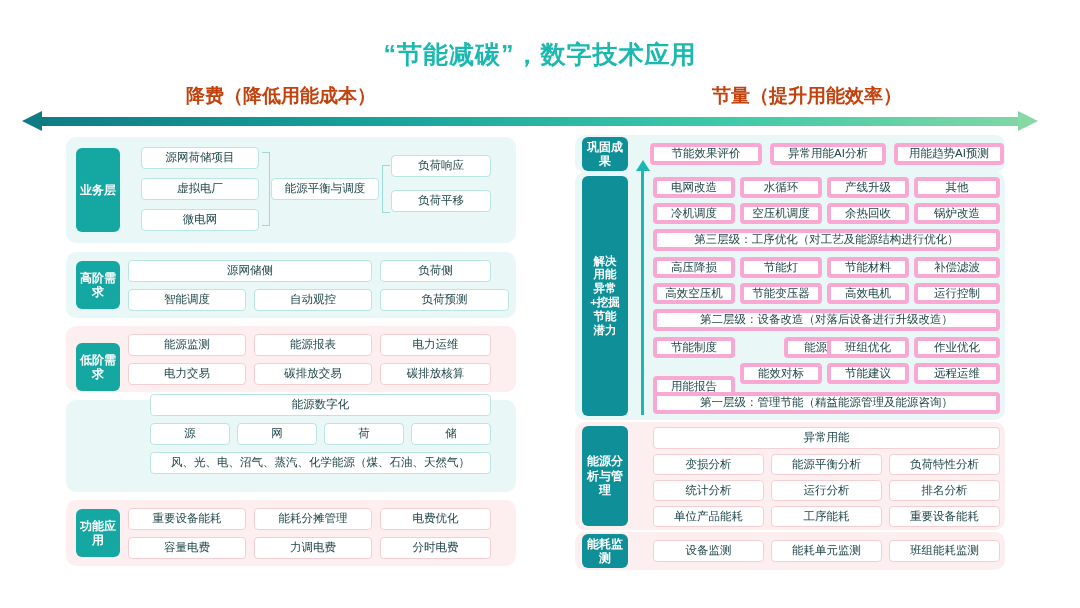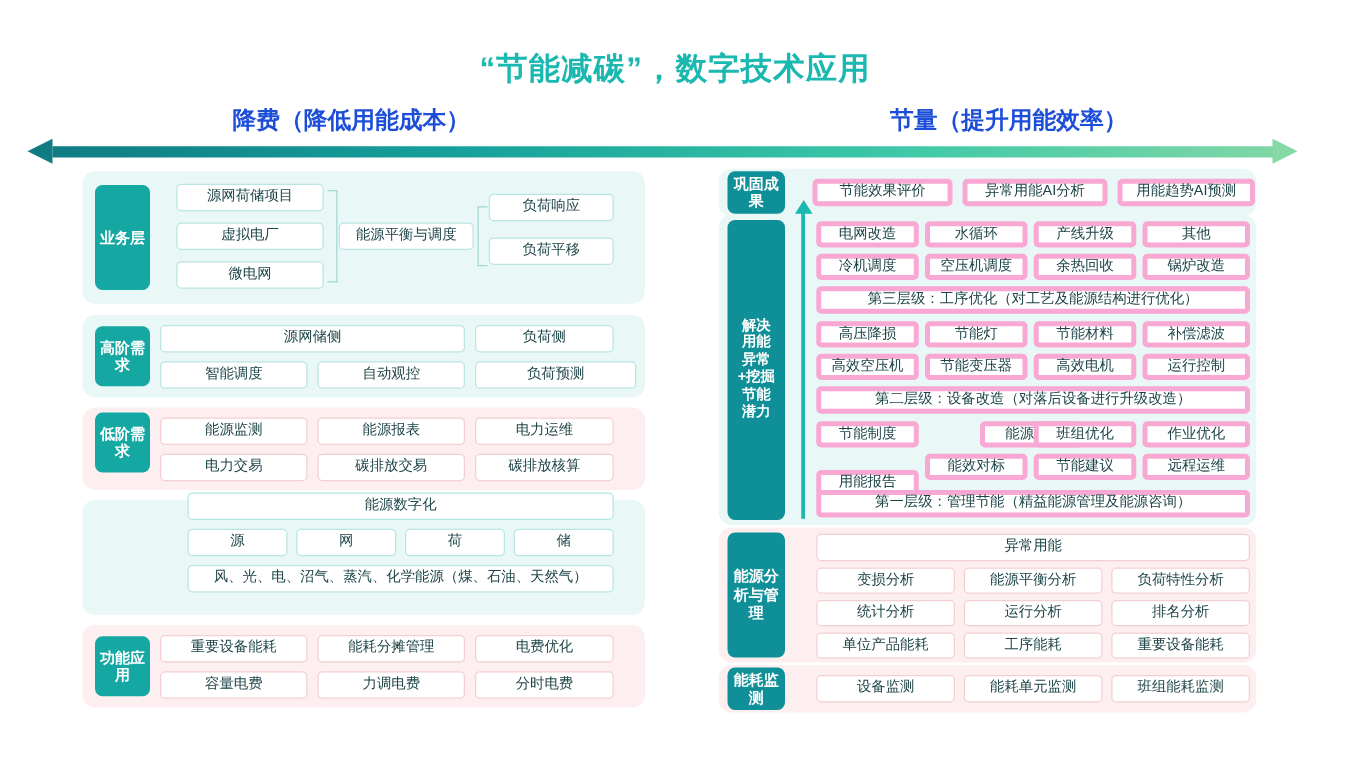--- a/index.html
+++ b/index.html
@@ -59,21 +59,21 @@
   }
   .arrow-head.left {
     left: -20px; right: auto;
     border-left: none;
     border-right: 20px solid #0f7c84;
   }
   .band-label {
     position: absolute;
     font-size: 19px;
     font-weight: bold;
-    color: #1d4ed8;
+    color: #c2410c;
   }
   .band-label.l { top: 83px; left: 186px; }
   .band-label.r { top: 83px; left: 712px; }
 
   
   .chip {
     background: #ffffff;
     border-radius: 4px;
     font-size: 11.5px;
     color: #1d4448;
@@ -167,21 +167,21 @@
   <div class="tag" style="left:76px; top:261px; width:44px; height:48px;">
     <span>高阶需求</span>
   </div>
   <div class="chip teal-b" style="position:absolute; left:128px; top:260px; width:244px; height:22px;">源网储侧</div>
   <div class="chip teal-b" style="position:absolute; left:380px; top:260px; width:111px; height:22px;">负荷侧</div>
   <div class="chip teal-b" style="position:absolute; left:128px; top:289px; width:118px; height:22px;">智能调度</div>
   <div class="chip teal-b" style="position:absolute; left:254px; top:289px; width:118px; height:22px;">自动观控</div>
   <div class="chip teal-b" style="position:absolute; left:380px; top:289px; width:129px; height:22px;">负荷预测</div>
 
   <div class="group pink" style="left:66px; top:326px; width:450px; height:66px;"></div>
-  <div class="tag" style="left:76px; top:330px; width:44px; height:48px;">
+  <div class="tag" style="left:76px; top:343px; width:44px; height:48px;">
     <span>低阶需求</span>
   </div>
   <div class="chip pink-b" style="position:absolute; left:128px; top:334px; width:118px; height:22px;">能源监测</div>
   <div class="chip pink-b" style="position:absolute; left:254px; top:334px; width:118px; height:22px;">能源报表</div>
   <div class="chip pink-b" style="position:absolute; left:380px; top:334px; width:111px; height:22px;">电力运维</div>
   <div class="chip pink-b" style="position:absolute; left:128px; top:363px; width:118px; height:22px;">电力交易</div>
   <div class="chip pink-b" style="position:absolute; left:254px; top:363px; width:118px; height:22px;">碳排放交易</div>
   <div class="chip pink-b" style="position:absolute; left:380px; top:363px; width:111px; height:22px;">碳排放核算</div>
 
   <div class="group teal" style="left:66px; top:400px; width:450px; height:92px;"></div>

